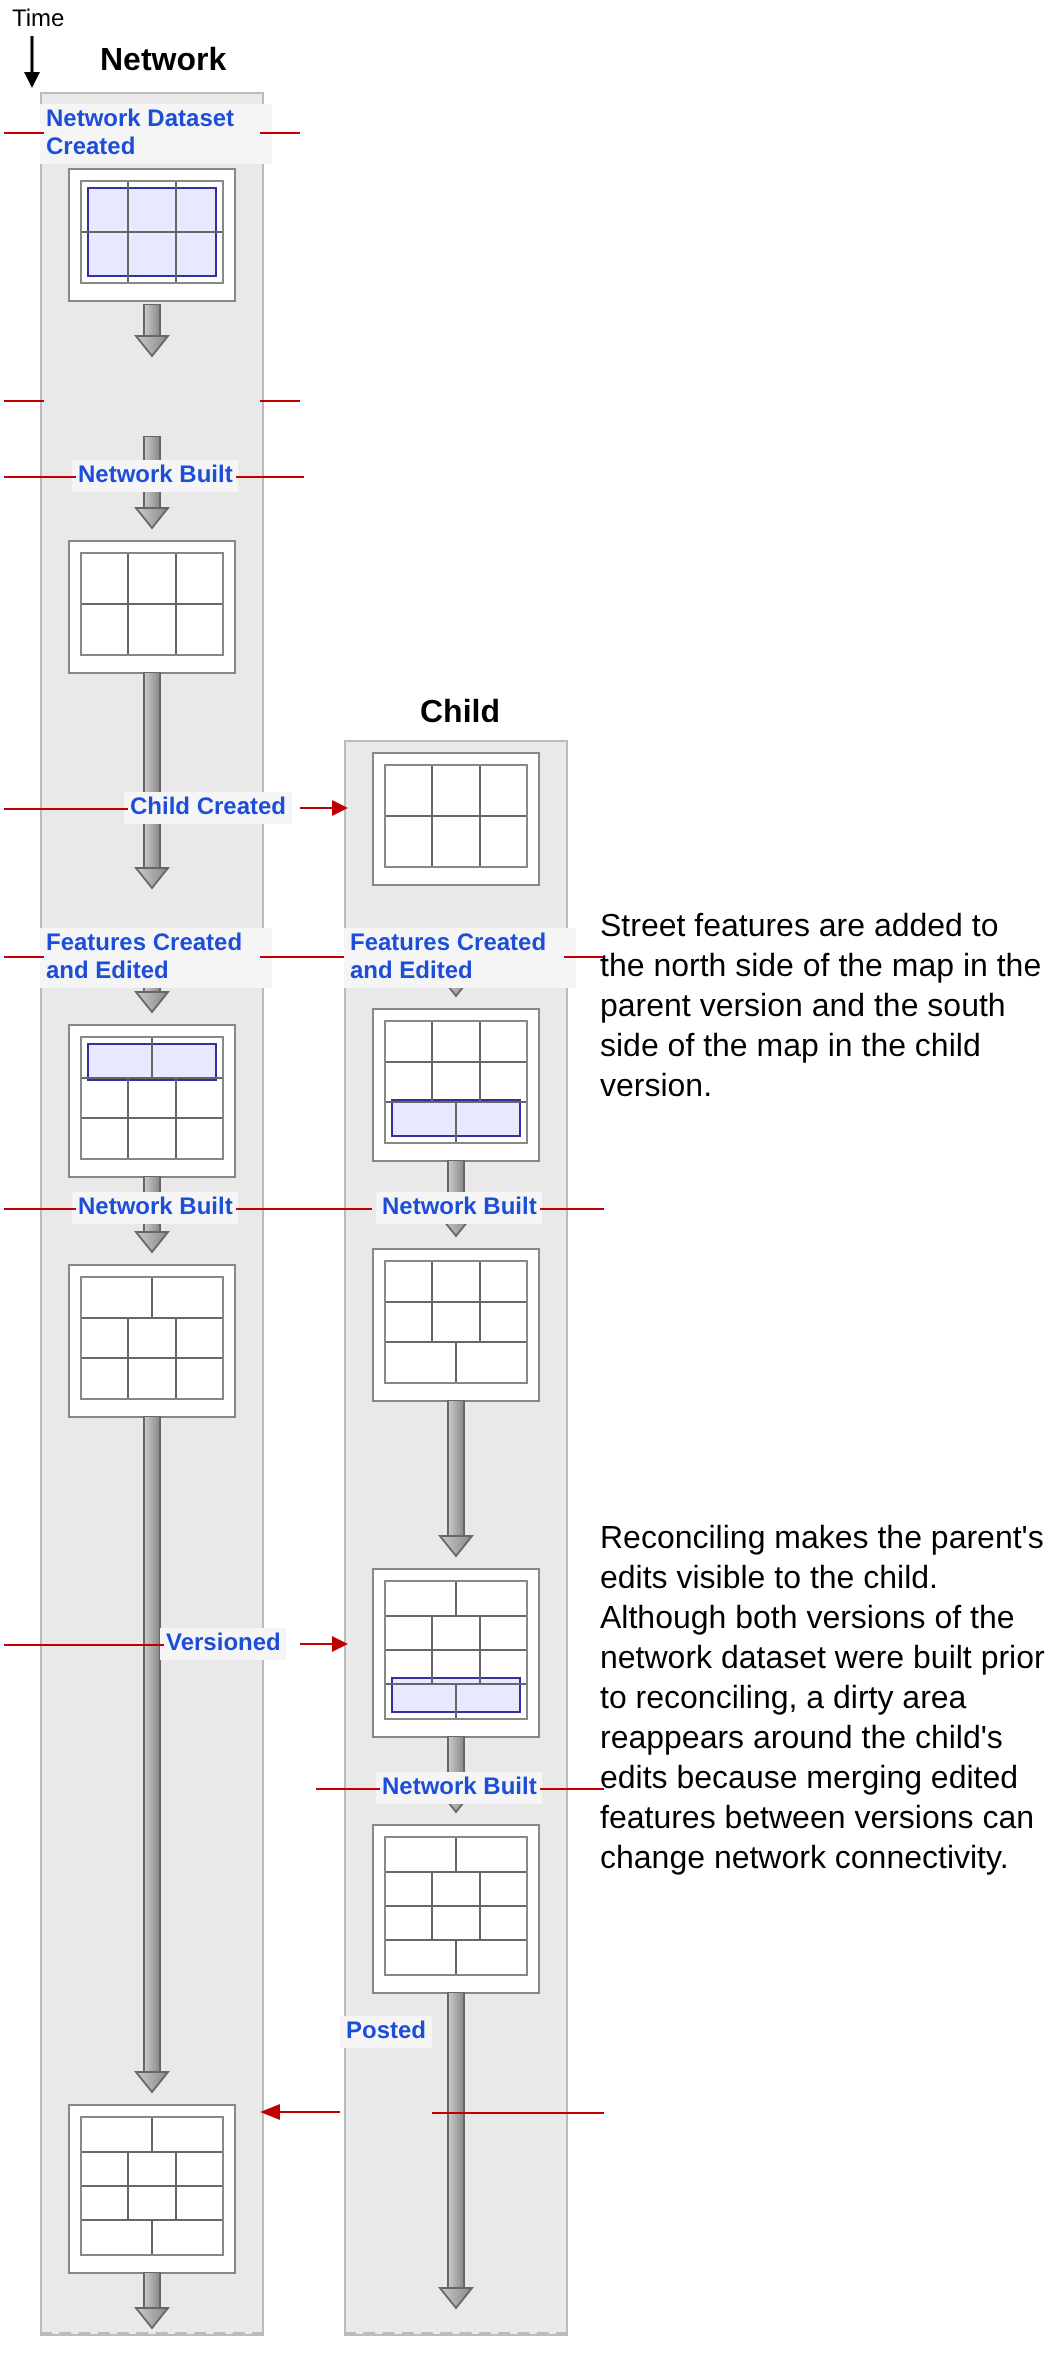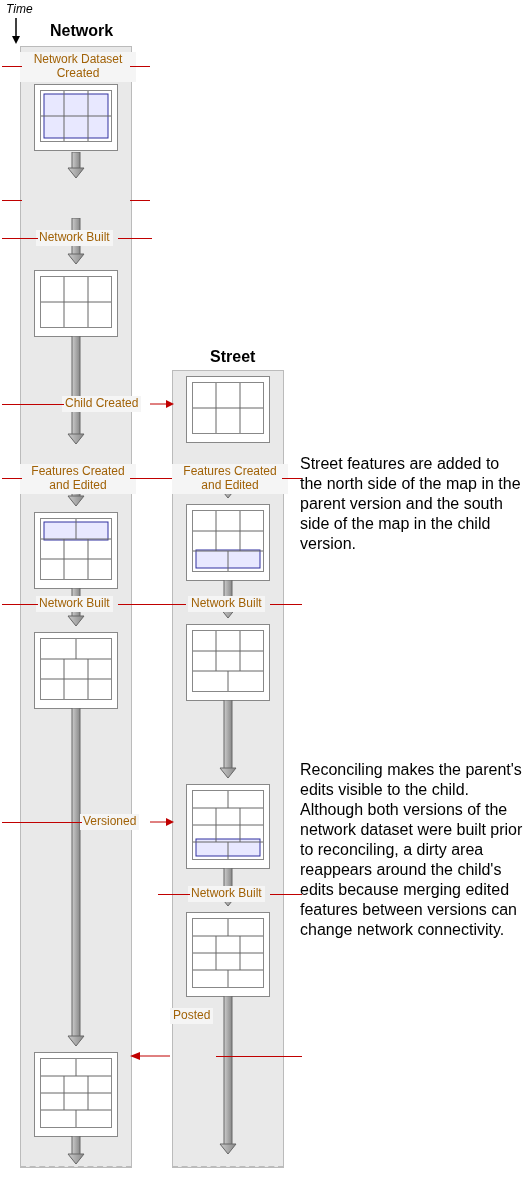--- a/index.html
+++ b/index.html
@@ -1,43 +1,43 @@
 <!DOCTYPE html>
 <html><head>
 <meta charset="utf-8">
 <style>
   body{margin:0;padding:0;font-family:"Segoe UI",Arial,sans-serif;font-size:12px;color:#000;background:#fff;width:532px}
   .wrap{position:relative;width:532px;height:1178px}
-  .time-lbl{position:absolute;font-style:italic}
+  .time-lbl{position:absolute;}
   .time-arrow{position:absolute}
   .col-title{position:absolute;font-weight:bold;font-size:16px}
   .lane{position:absolute;width:110px;background:#e9e9e9;border:1px solid #bbb}
   .arrow{position:absolute;left:50%;transform:translateX(-50%)}
   .grid-box{position:absolute;left:50%;transform:translateX(-50%);background:#fff;border:1px solid #888;padding:5px}
   .grid-inner{border:1px solid #888}
   .grid-line{stroke:#666;stroke-width:1}
   .dirty{fill:rgba(99,99,255,0.15);stroke:#3030a0;stroke-width:1}
-  .red-label{position:absolute;color:#a16207;font-weight:normal;font-size:12px;background:#f5f5f5;padding:1px 3px;text-align:center;line-height:1.15;white-space:nowrap}
+  .red-label{position:absolute;color:#1d4ed8;font-weight:bold;font-size:12px;background:#f5f5f5;padding:1px 3px;line-height:1.15;white-space:nowrap}
   .red-label.ml{white-space:normal;width:110px}
   .red-line{position:absolute;height:0;border-top:1px solid #c00000}
   .desc{position:absolute;width:225px;font-size:16px;line-height:1.25}
   .dash-bottom{position:absolute;height:0;border-top:2px dashed #bbb}
 </style>
 </head>
 <body>
 <div class="wrap">
 
 <div class="time-lbl" style="left:6px;top:2px">Time</div>
 <svg class="time-arrow" style="left:10px;top:18px" width="12" height="28">
   <line x1="6" y1="0" x2="6" y2="20" stroke="#000" stroke-width="1.5"></line>
   <polygon points="2,18 10,18 6,26" fill="#000"></polygon>
 </svg>
 
 <div class="col-title" style="left:50px;top:22px">Network</div>
-<div class="col-title" style="left:210px;top:348px">Street</div>
+<div class="col-title" style="left:210px;top:348px">Child</div>
 
 <div class="lane" style="left:20px;top:46px;height:1120px"></div>
 <div class="lane" style="left:172px;top:370px;height:796px"></div>
 <div class="dash-bottom" style="left:20px;top:1166px;width:112px"></div>
 <div class="dash-bottom" style="left:172px;top:1166px;width:112px"></div>
 
 <div style="position:absolute;left:20px;top:46px;width:112px;height:1120px">
 
   <div class="grid-box" style="top:38px">
     <svg class="grid-inner" width="70" height="50">

